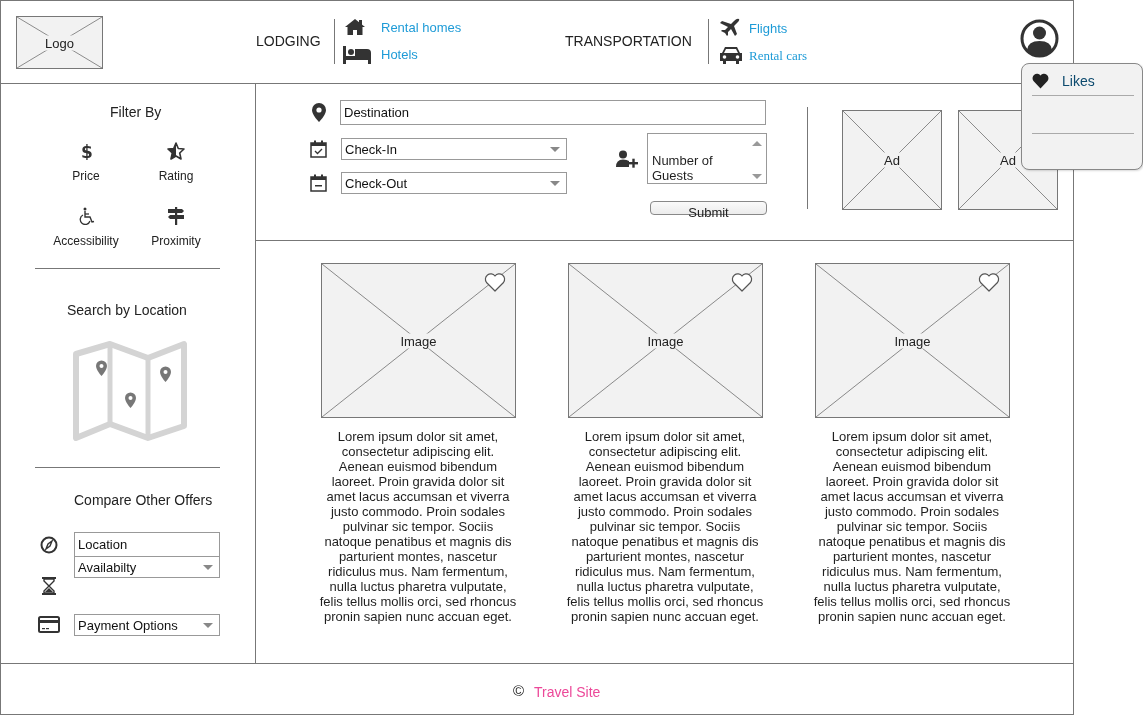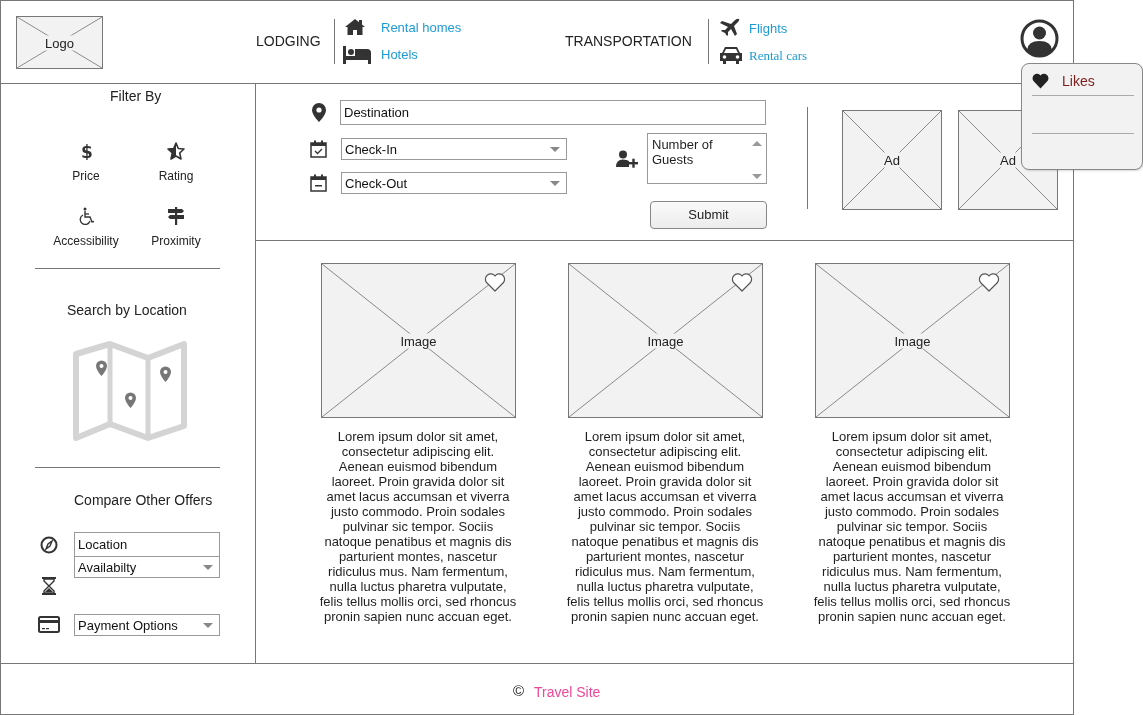--- a/index.html
+++ b/index.html
@@ -19,32 +19,32 @@
   .nav-cat { font-size: 14px; color: #222; }
   .nav-link { font-size: 13px; color: #1e9bd7; cursor: pointer; }
   .icon svg { display: block; }
 
   .filter-label { position: absolute; font-size: 12px; color: #222; text-align: center; width: 90px; }
   .section-title { position: absolute; font-size: 14px; color: #222; }
 
   .field { position: absolute; border: 1px solid #999; background: #fff; font-size: 13px; padding-left: 3px; display: flex; align-items: center; color: #111; }
   .field .caret { position: absolute; right: 6px; top: 50%; margin-top: -2px; width: 0; height: 0; border-left: 5px solid transparent; border-right: 5px solid transparent; border-top: 5px solid #888; }
 
-  .guests { position: absolute; border: 1px solid #999; background: #fff; font-size: 13px; padding: 3px 4px; line-height: 15px; }
+  .guests { position: absolute; border: 1px solid #999; background: #fff; font-size: 13px; padding: 19px 4px; line-height: 15px; }
   .guests .sb-up { position: absolute; right: 4px; top: 7px; border-left: 5px solid transparent; border-right: 5px solid transparent; border-bottom: 5px solid #999; }
   .guests .sb-down { position: absolute; right: 4px; bottom: 4px; border-left: 5px solid transparent; border-right: 5px solid transparent; border-top: 5px solid #999; }
 
   .submit { position: absolute; border: 1px solid #888; border-radius: 4px; background: linear-gradient(#fafafa, #ececec); font-size: 13px; color: #222; text-align: center; line-height: 22px; cursor: pointer; font-family: "Liberation Sans", sans-serif; }
 
   .card-text { position: absolute; width: 200px; text-align: center; font-size: 13px; line-height: 15px; color: #1f1f1f; }
   .heart { position: absolute; }
 
   .menu { position: absolute; left: 1021px; top: 63px; width: 122px; height: 107px; background: #f2f2f2; border: 1px solid #888; border-radius: 8px; box-shadow: 1px 1px 2px rgba(0,0,0,0.15); }
   .menu .mi { position: absolute; left: 0; width: 120px; height: 30px; display: flex; align-items: center; cursor: pointer; }
-  .menu .mi .ml { position: absolute; left: 40px; font-size: 14px; color: #7f1d1d; }
+  .menu .mi .ml { position: absolute; left: 40px; font-size: 14px; color: #0c4a6e; }
   .menu .mi .mic { position: absolute; left: 10px; }
   .menu .sep { position: absolute; left: 10px; width: 102px; height: 1px; background: #aaa; }
 
   .footer-text { position: absolute; font-size: 14px; color: #ec4899; }
 </style>
 </head>
 <body>
 
 <div class="frame"></div>
 
@@ -103,21 +103,21 @@
       <circle cx="19.5" cy="19.5" r="17.5" fill="#fff" stroke="#333" stroke-width="3"></circle>
       <circle cx="19.5" cy="14" r="6.5" fill="#333"></circle>
       <path d="M7 31 Q8 22 19.5 22 Q31 22 32 31 Q26 37 19.5 37 Q13 37 7 31 Z" fill="#333"></path>
     </svg>
 </span>
 
 <div class="hline" style="left:0;top:83px;width:1074px;"></div>
 
 <div class="vline" style="left:255px;top:83px;height:580px;"></div>
 
-<div class="section-title" style="left:110px;top:88px;">Filter By</div>
+<div class="section-title" style="left:110px;top:104px;">Filter By</div>
 
 <div class="abs" style="left:41px;top:142px;width:90px;height:45px;">
   <span class="abs icon" style="left:40px;top:0;">
     <svg width="12" height="18" viewBox="0 0 12 18">
         <text x="6" y="16" text-anchor="middle" font-family="DejaVu Sans, sans-serif" font-weight="bold" font-size="17" fill="#333">$</text>
       </svg>
   </span>
   <div class="filter-label" style="left:0;top:27px;">Price</div>
 </div>
 
@@ -261,21 +261,21 @@
       <rect x="13" y="12" width="9" height="2.4" fill="#333"></rect>
       <rect x="16.3" y="8.7" width="2.4" height="9" fill="#333"></rect>
     </svg>
 </span>
 <div class="guests" style="left:647px;top:133px;width:120px;height:51px;">
   <div style="width:80px;">Number of Guests</div>
   <span class="sb-up"></span>
   <span class="sb-down"></span>
 </div>
 
-<button class="submit" style="left:650px;top:201px;width:117px;height:28px;">Submit</button>
+<button class="submit" style="left:650px;top:201px;width:117px;height:14px;">Submit</button>
 
 <div class="vline" style="left:807px;top:107px;height:102px;"></div>
 
 <div class="placeholder" style="left:842px;top:110px;width:100px;height:100px;">
   <svg class="x" viewBox="0 0 100 100" preserveAspectRatio="none">
       <line x1="0" y1="0" x2="100" y2="100" stroke="#888"></line>
       <line x1="100" y1="0" x2="0" y2="100" stroke="#888"></line>
     </svg>
   <div class="ph-label"><span>Ad</span></div>
 </div>

